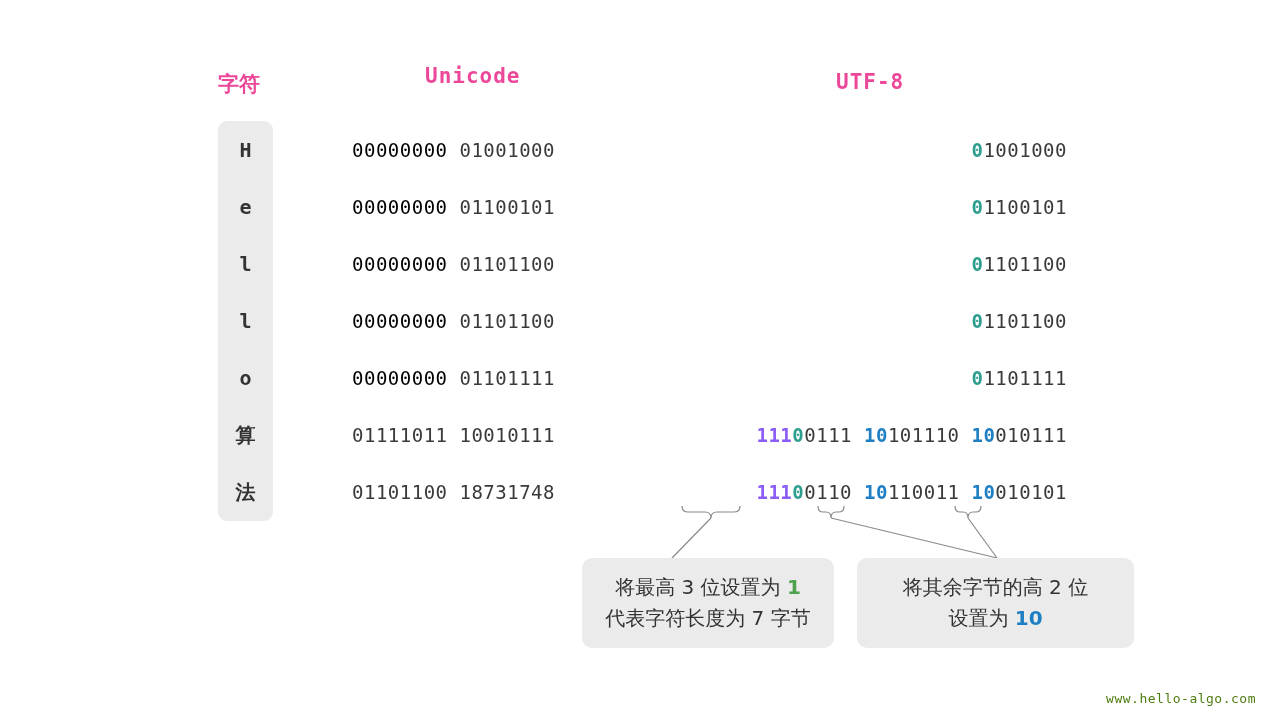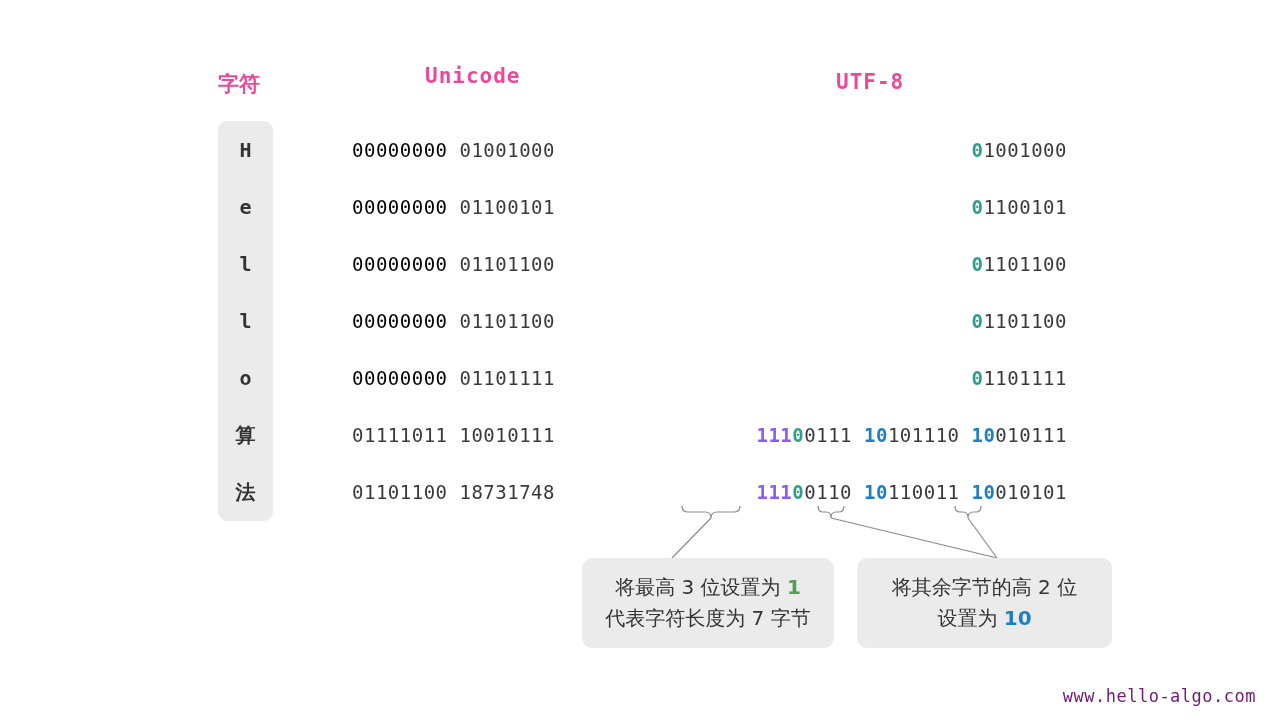--- a/index.html
+++ b/index.html
@@ -93,43 +93,43 @@
     display: flex;
     flex-direction: column;
     align-items: center;
     justify-content: center;
     line-height: 1.55;
     text-align: center;
     padding: 0 10px;
     box-sizing: border-box;
   }
   #callout-left  { left: 534px; top: 558px; width: 252px; height: 90px; margin-left: 48px; }
-  #callout-right { left: 857px; top: 558px; width: 255px; height: 90px; }
+  #callout-right { left: 857px; top: 558px; width: 277px; height: 90px; }
   .callout .line { white-space: nowrap; }
   .callout b.green { color: #4ea24e; font-weight: bold; }
   .callout b.blue  { color: #1f7fc4; font-weight: bold; }
 
   
   #overlay {
     position: absolute;
     left: 0; top: 0;
     width: 1280px;
     height: 720px;
     pointer-events: none;
   }
   #overlay path, #overlay line { fill: none; stroke: #8a8a8a; stroke-width: 1.2px; }
 
   
   #watermark {
     position: absolute;
     right: 24px;
     bottom: 14px;
     font-family: "DejaVu Sans Mono", "Liberation Mono", monospace;
-    font-size: 17px;
-    color: #701a75;
+    font-size: 13px;
+    color: #4d7c0f;
     letter-spacing: 0.5px;
   }
 </style>
 </head>
 <body>
 
 <div id="page">
 
   <div class="col-head" id="head-char">字符</div>
   <div class="col-head" id="head-unicode">Unicode</div>

